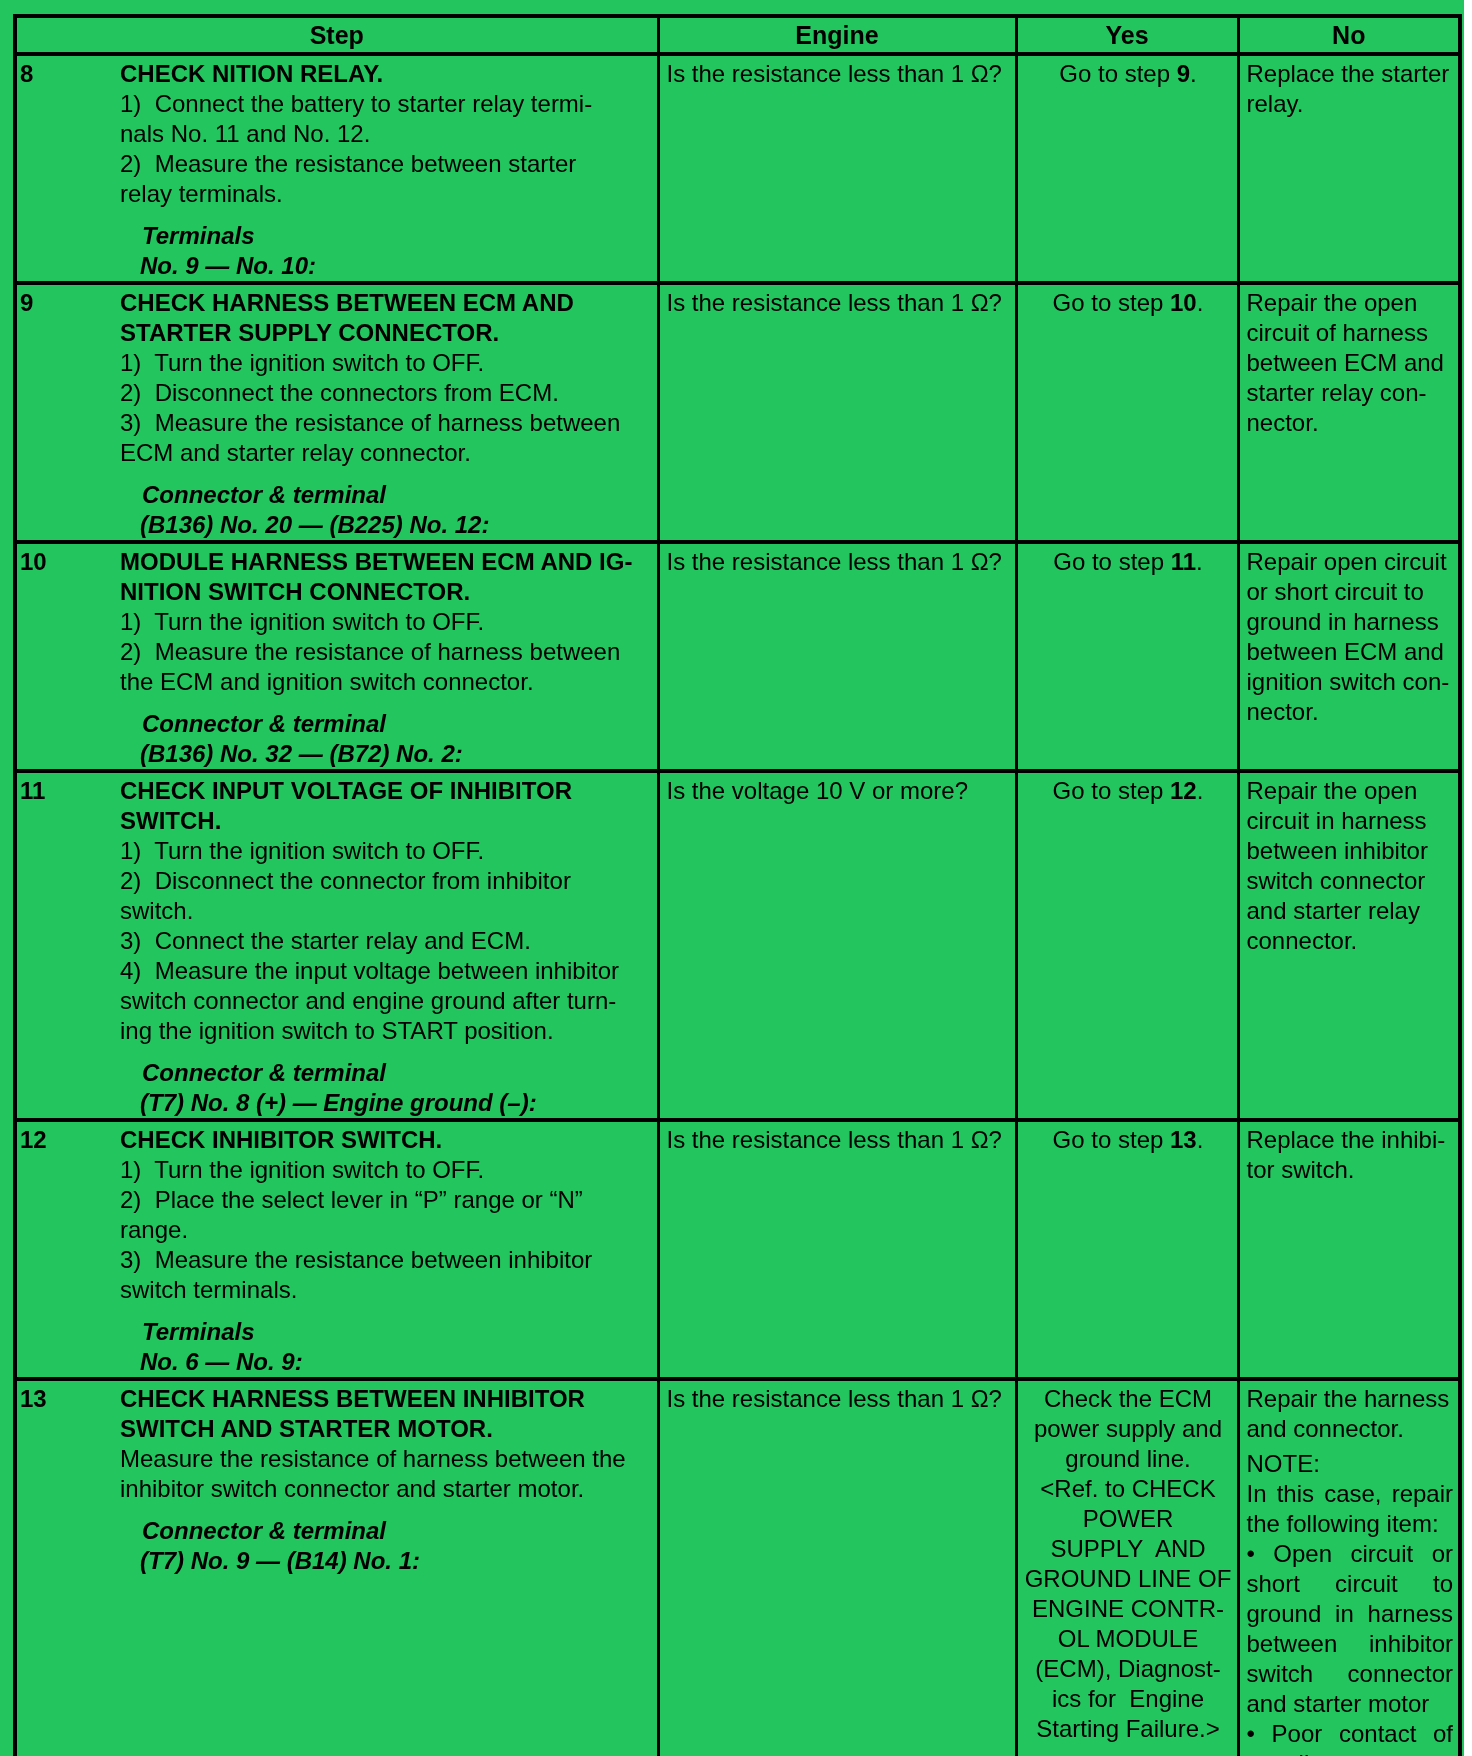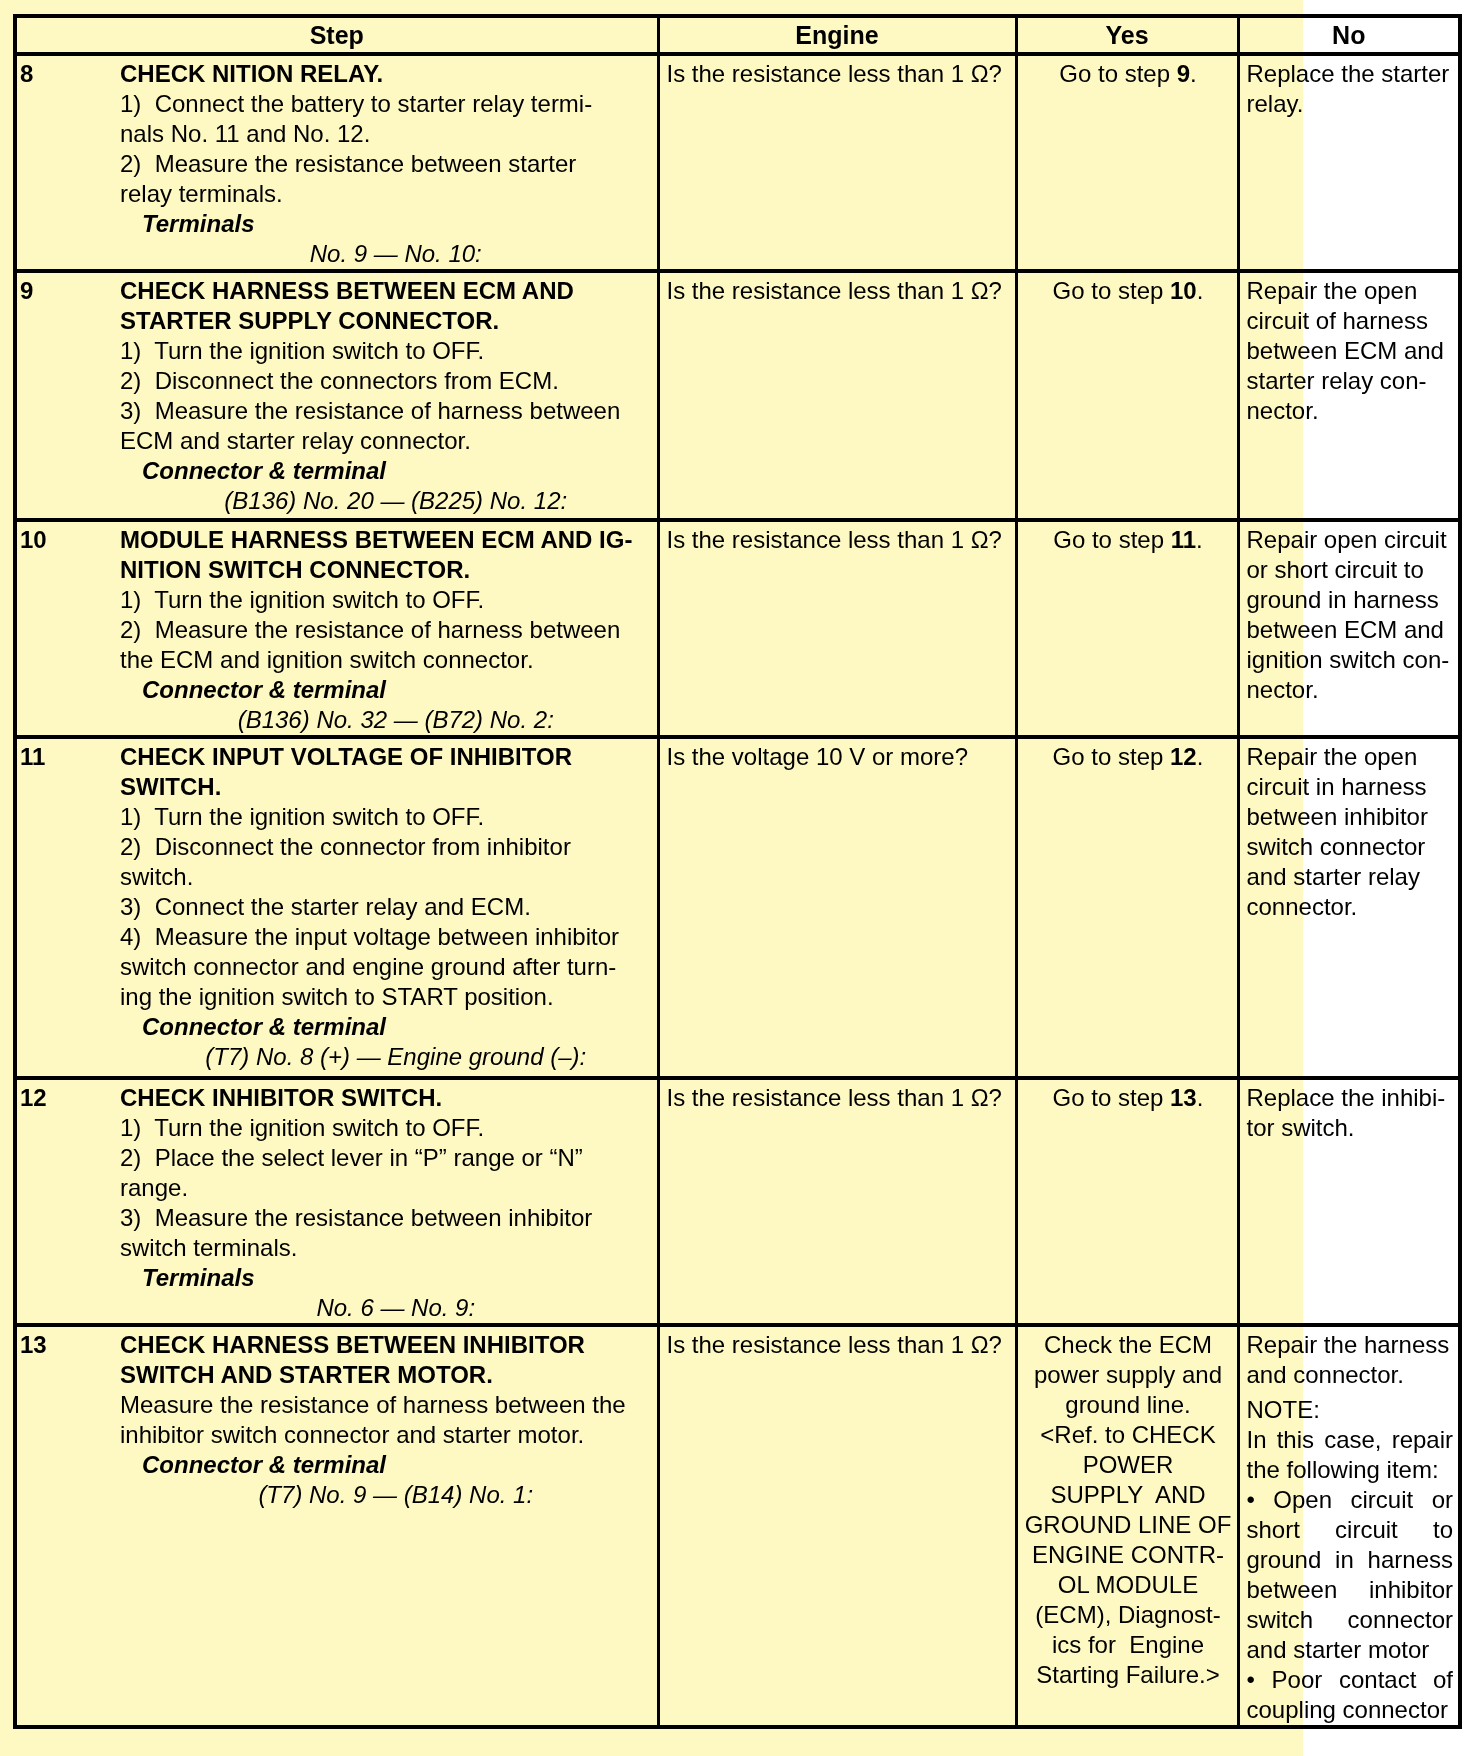--- a/index.html
+++ b/index.html
@@ -1,17 +1,17 @@
 <!DOCTYPE html>
 <html><head>
 <meta charset="utf-8">
 <style>
   html,body{margin:0;padding:0;background:#ffffff;}
   .page{
-    width:1303px;height:1756px;background:#fef9c3;box-sizing:border-box;
+    width:1464px;height:1756px;background:#22c55e;box-sizing:border-box;
     padding:14px 13px;color:#000;
     font-family:"Liberation Sans","DejaVu Sans",sans-serif;
   }
   table.diag{
     border-collapse:collapse;table-layout:fixed;width:1445px;
     border:4px solid #000;
   }
   th{
     border:3px solid #000;border-bottom:4px solid #000;
     height:34px;text-align:center;vertical-align:middle;
@@ -21,22 +21,22 @@
     border:3px solid #000;border-top:4px solid #000;border-bottom:4px solid #000;
     vertical-align:top;padding:3px 5px 0 7px;
     font-size:24px;line-height:30px;overflow:hidden;
   }
   td.step-cell{padding-left:3px;}
   .step-wrap{display:flex;align-items:flex-start;}
   .step-num{flex:0 0 auto;width:100px;font-weight:bold;}
   .step-content{flex:1 1 auto;min-width:0;}
   .sl-title{font-weight:bold;white-space:pre-wrap;}
   .sl-body{white-space:pre-wrap;}
-  .sl-spec1{font-weight:bold;font-style:italic;margin-left:22px;white-space:pre-wrap;}
-  .sl-spec2{font-weight:normal;font-style:italic;margin-left:20px;white-space:pre-wrap;text-align:center;}
+  .sl-spec1{font-weight:bold;font-style:italic;margin-left:22px;white-space:pre-wrap;margin-top:12px;}
+  .sl-spec2{font-weight:bold;font-style:italic;margin-left:20px;white-space:pre-wrap;}
   .check-text{white-space:pre-wrap;}
   .yes-text{white-space:pre-wrap;text-align:center;}
   .yes-text b{font-weight:bold;}
   .nl-plain{white-space:pre-wrap;}
   .nl-note{white-space:pre-wrap;margin-top:5px;}
   .nl-justify{text-align:justify;}
   .nl-bullet{text-align:justify;}
 </style>
 </head>
 <body>

